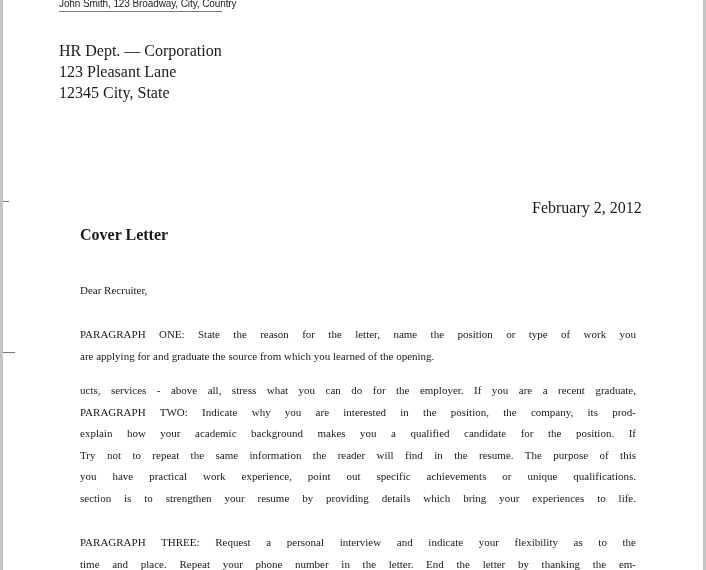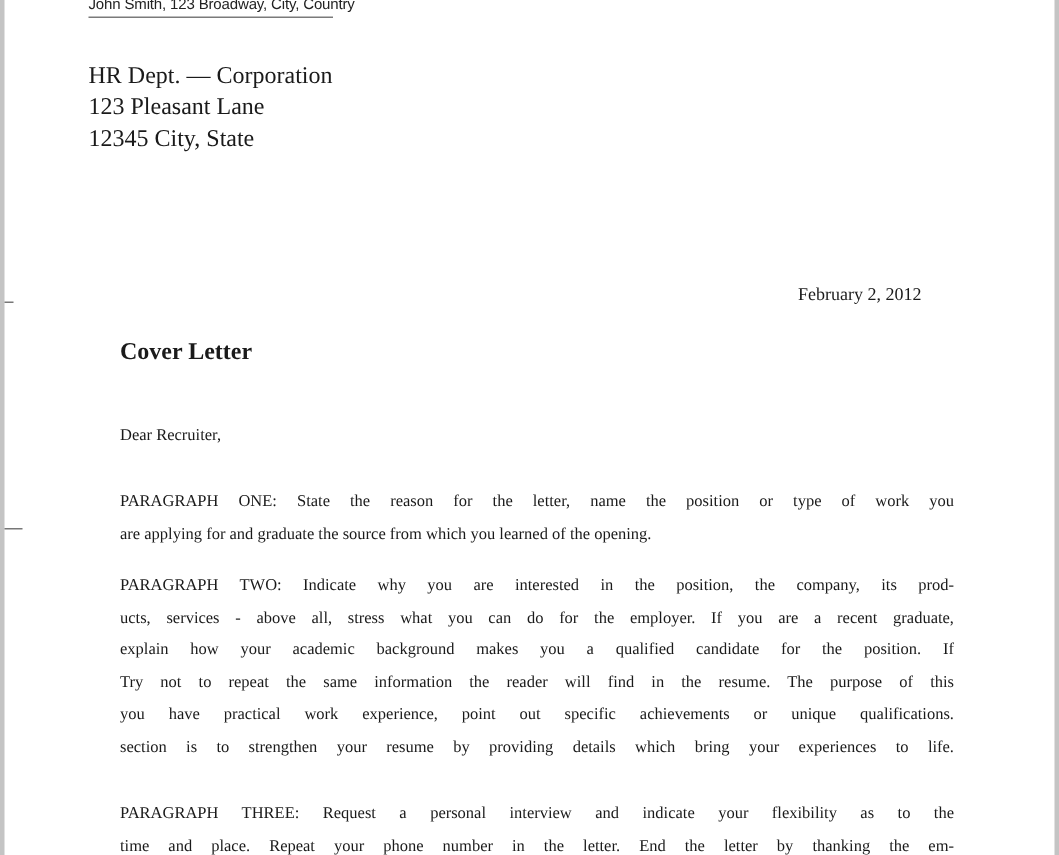--- a/index.html
+++ b/index.html
@@ -33,22 +33,22 @@
     width: 163px;
     white-space: nowrap;
     letter-spacing: -0.1px;
   }
   .recipient {
     position: absolute; left: 59px; top: 40px;
     font-size: 16px; line-height: 21px;
   }
   .recipient div { white-space: nowrap; }
   .date {
-    position: absolute; left: 532px; top: 189px;
-    font-size: 12px; white-space: nowrap;
+    position: absolute; left: 532px; top: 199px;
+    font-size: 16px; white-space: nowrap;
   }
   .heading {
     position: absolute; left: 80px; top: 226px;
     font-size: 16px; font-weight: bold; white-space: nowrap;
   }
   .salutation {
     position: absolute; left: 80px; top: 284px;
     font-size: 11px; white-space: nowrap;
   }
   .para {
@@ -82,22 +82,22 @@
 <div class="heading">Cover Letter</div>
 
 <div class="salutation">Dear Recruiter,</div>
 
 <div class="para p1">
   <div>PARAGRAPH ONE: State the reason for the letter, name the position or type of work you</div>
   <div class="last">are applying for and graduate the source from which you learned of the opening.</div>
 </div>
 
 <div class="para p2">
+  <div>ucts, services - above all, stress what you can do for the employer. If you are a recent graduate,</div>
   <div>PARAGRAPH TWO: Indicate why you are interested in the position, the company, its prod-</div>
-  <div>ucts, services - above all, stress what you can do for the employer. If you are a recent graduate,</div>
   <div>explain how your academic background makes you a qualified candidate for the position. If</div>
   <div>Try not to repeat the same information the reader will find in the resume. The purpose of this</div>
   <div>you have practical work experience, point out specific achievements or unique qualifications.</div>
   <div>section is to strengthen your resume by providing details which bring your experiences to life.</div>
 </div>
 
 <div class="para p3">
   <div>PARAGRAPH THREE: Request a personal interview and indicate your flexibility as to the</div>
   <div>time and place. Repeat your phone number in the letter. End the letter by thanking the em-</div>
 </div>

